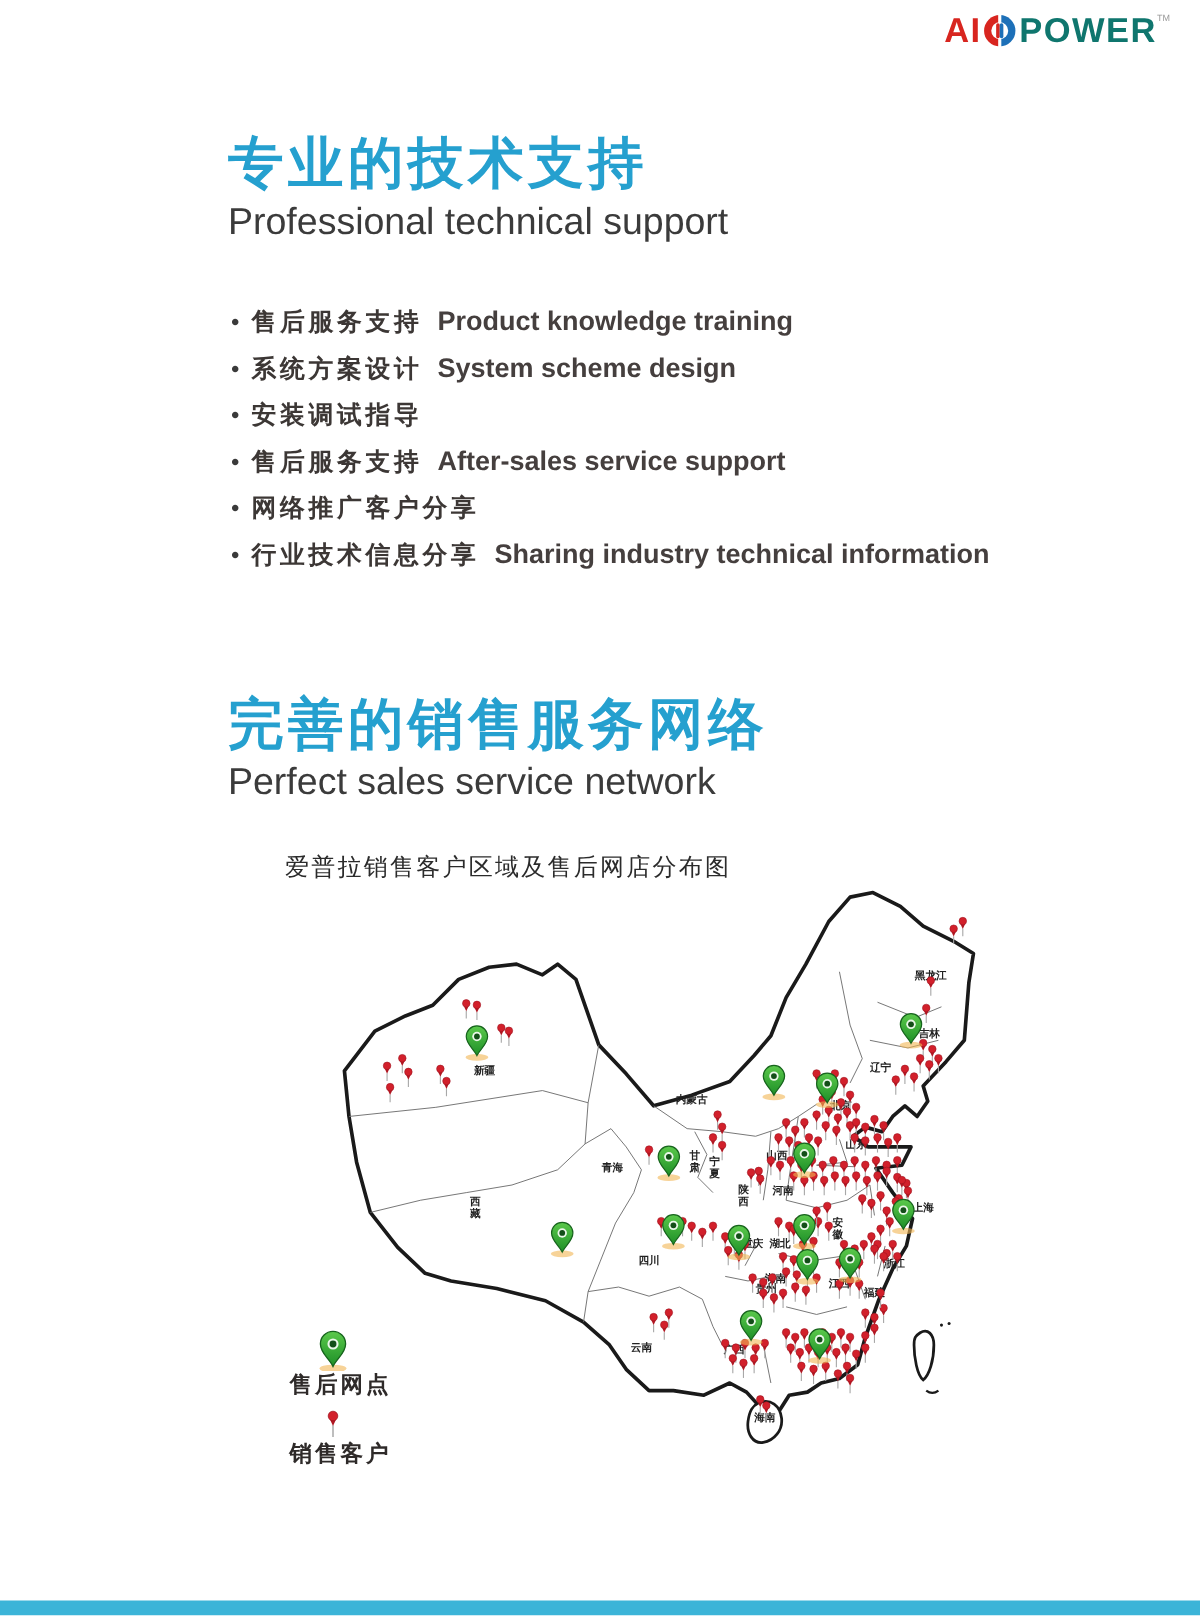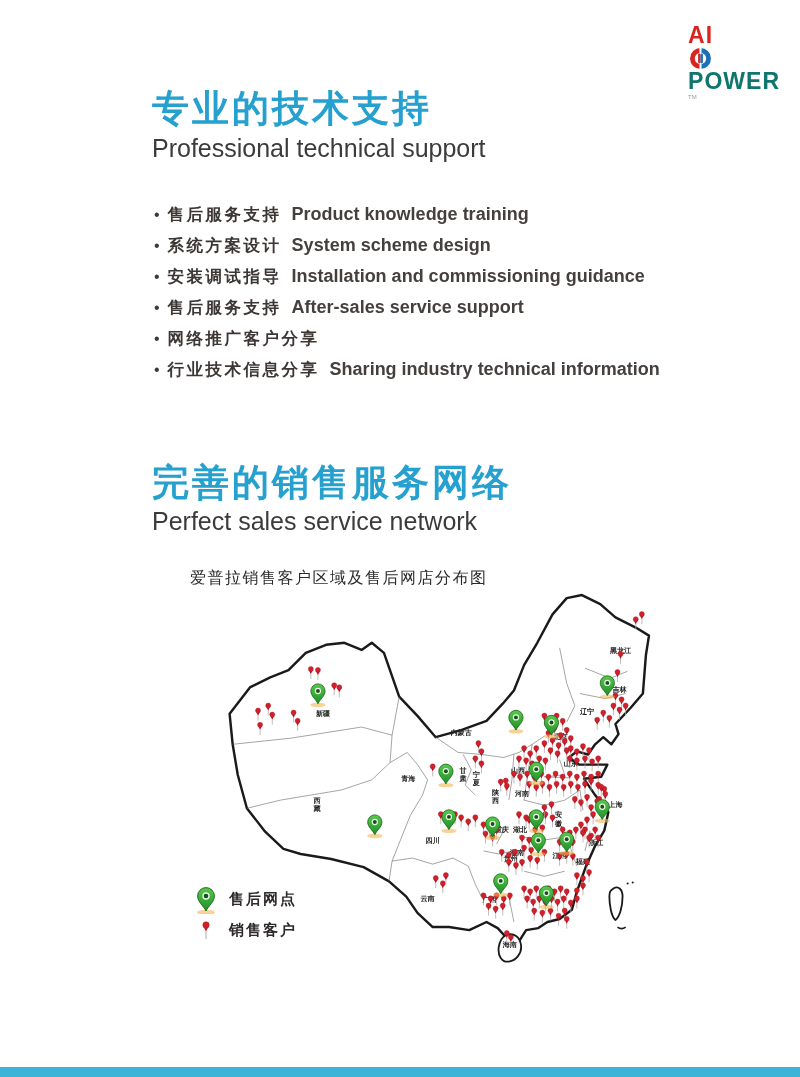--- a/index.html
+++ b/index.html
@@ -2,41 +2,41 @@
 <html><head>
 <meta charset="utf-8">
 <style>
   html,body{margin:0;padding:0;}
   body{
     width:800px;height:1077px;position:relative;background:#ffffff;
     font-family:"Liberation Sans","DejaVu Sans",sans-serif;
     color:#3a3a3a;overflow:hidden;
   }
   
-  .logo{position:absolute;top:24px;right:20px;display:flex;align-items:flex-start;line-height:1;flex-direction:column;}
+  .logo{position:absolute;top:9px;right:20px;display:flex;align-items:flex-end;line-height:1;}
   .logo .ai{font-weight:bold;font-size:23px;color:#d8251f;letter-spacing:1px;}
   .logo .power{font-weight:bold;font-size:23px;color:#0f766e;letter-spacing:1px;}
   .logo svg{margin:0 1px;display:block;}
   .logo .tm{font-size:6px;color:#999;align-self:flex-start;margin-top:1px;}
   
   .sec-title-cn{margin:0 0 0 152px;font-size:37px;font-weight:bold;color:#25a0cf;letter-spacing:3px;line-height:1.15;}
   .sec-title-en{margin:2px 0 0 152px;font-size:25px;font-weight:500;color:#3b3b3b;letter-spacing:0px;line-height:1.25;}
   #sec1{padding-top:88px;}
   #sec2{padding-top:72px;}
   .feature-list{margin:40px 0 0 154px;padding:0;list-style:none;}
   .feature-list li{display:flex;align-items:baseline;margin-bottom:13px;height:18px;}
   .feature-list .bullet{font-size:16px;color:#3a3a3a;margin-right:8px;}
   .feature-list .cn{font-size:16.5px;font-weight:bold;color:#3c3735;letter-spacing:2.5px;margin-right:10px;white-space:nowrap;}
   .feature-list .en{font-size:18px;font-weight:bold;color:#453f3e;white-space:nowrap;}
   
   .map-section{position:relative;margin-top:30px;height:410px;}
   .map-title{margin:0 0 0 190px;font-size:16px;font-weight:500;color:#2b2b2b;letter-spacing:1.5px;}
   .map-wrap{position:absolute;left:203px;top:24px;}
   .legend{position:absolute;left:193px;top:318px;}
-  .legend-row{display:flex;align-items:center;margin-bottom:7px;}
+  .legend-row{display:flex;align-items:center;margin-bottom:7px;flex-direction:column;}
   .legend-row svg{display:block;margin-right:10px;}
   .legend-label{font-size:15px;font-weight:bold;color:#2e2a29;letter-spacing:2px;}
   
   .footer-bar{position:absolute;left:0;bottom:0;width:800px;height:10px;background:#3bb4d8;}
   text.prov{font-size:7px;fill:#222;font-weight:bold;}
 </style>
 </head>
 <body>
 
 <div class="logo">
@@ -63,21 +63,20 @@
         <span class="en">Product knowledge training</span>
       </li>
       <li>
         <span class="bullet">•</span>
         <span class="cn">系统方案设计</span>
         <span class="en">System scheme design</span>
       </li>
       <li>
         <span class="bullet">•</span>
         <span class="cn">安装调试指导</span>
-        <span class="en">Installation and commissioning guidance</span>
       </li>
       <li>
         <span class="bullet">•</span>
         <span class="cn">售后服务支持</span>
         <span class="en">After-sales service support</span>
       </li>
       <li>
         <span class="bullet">•</span>
         <span class="cn">网络推广客户分享</span>
       </li>

